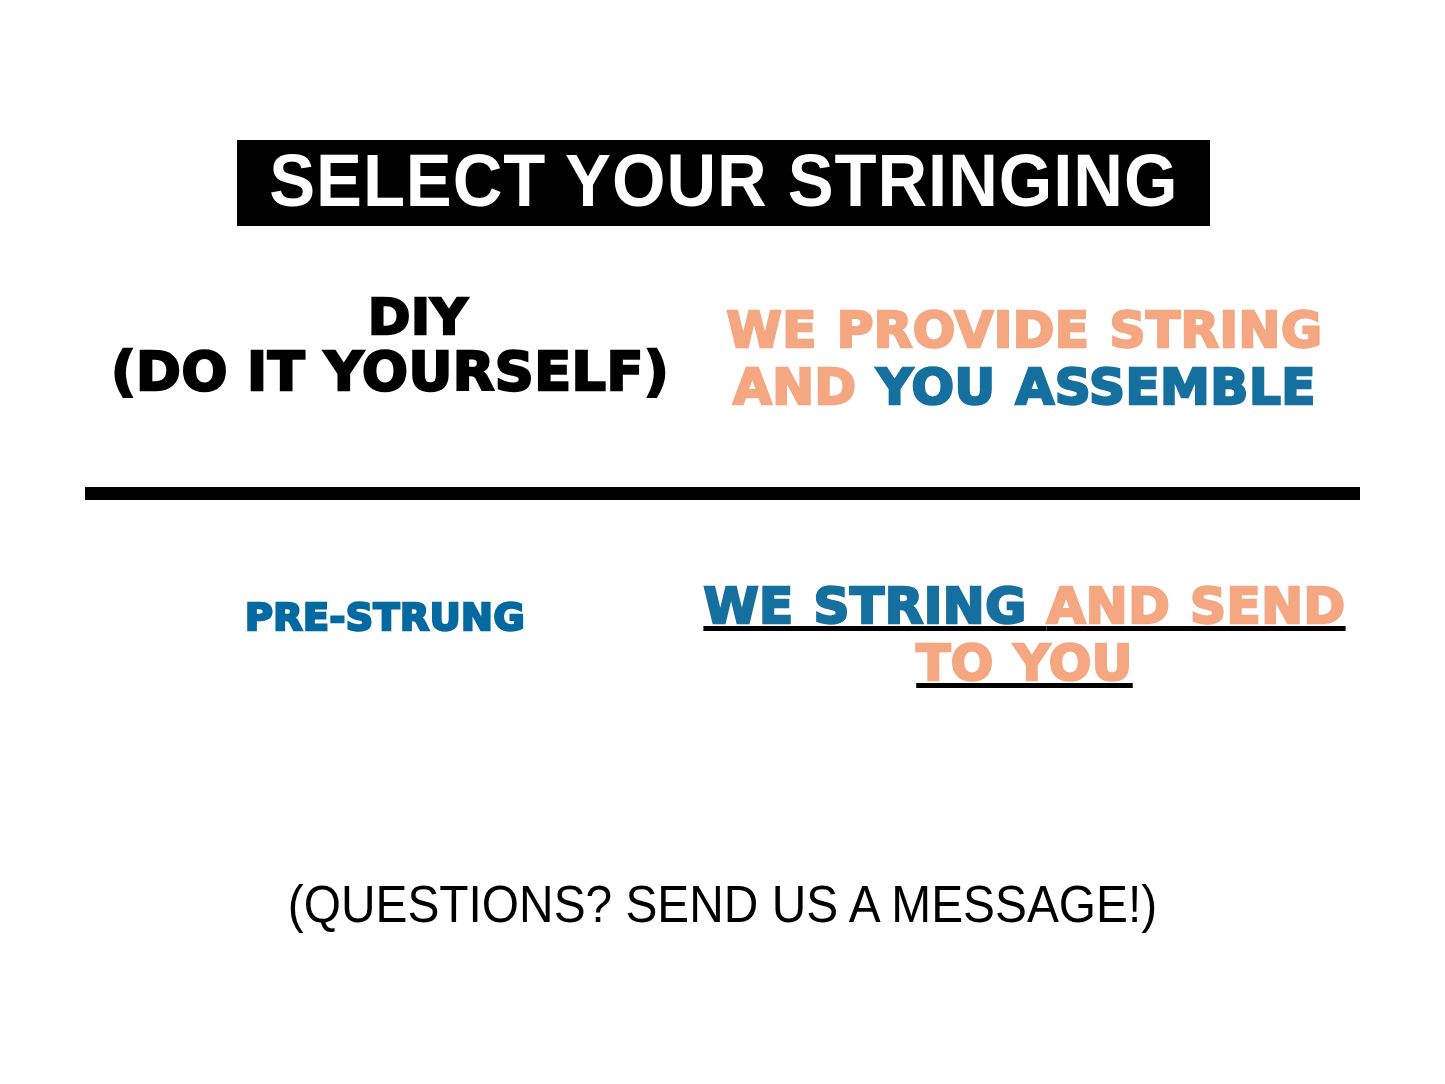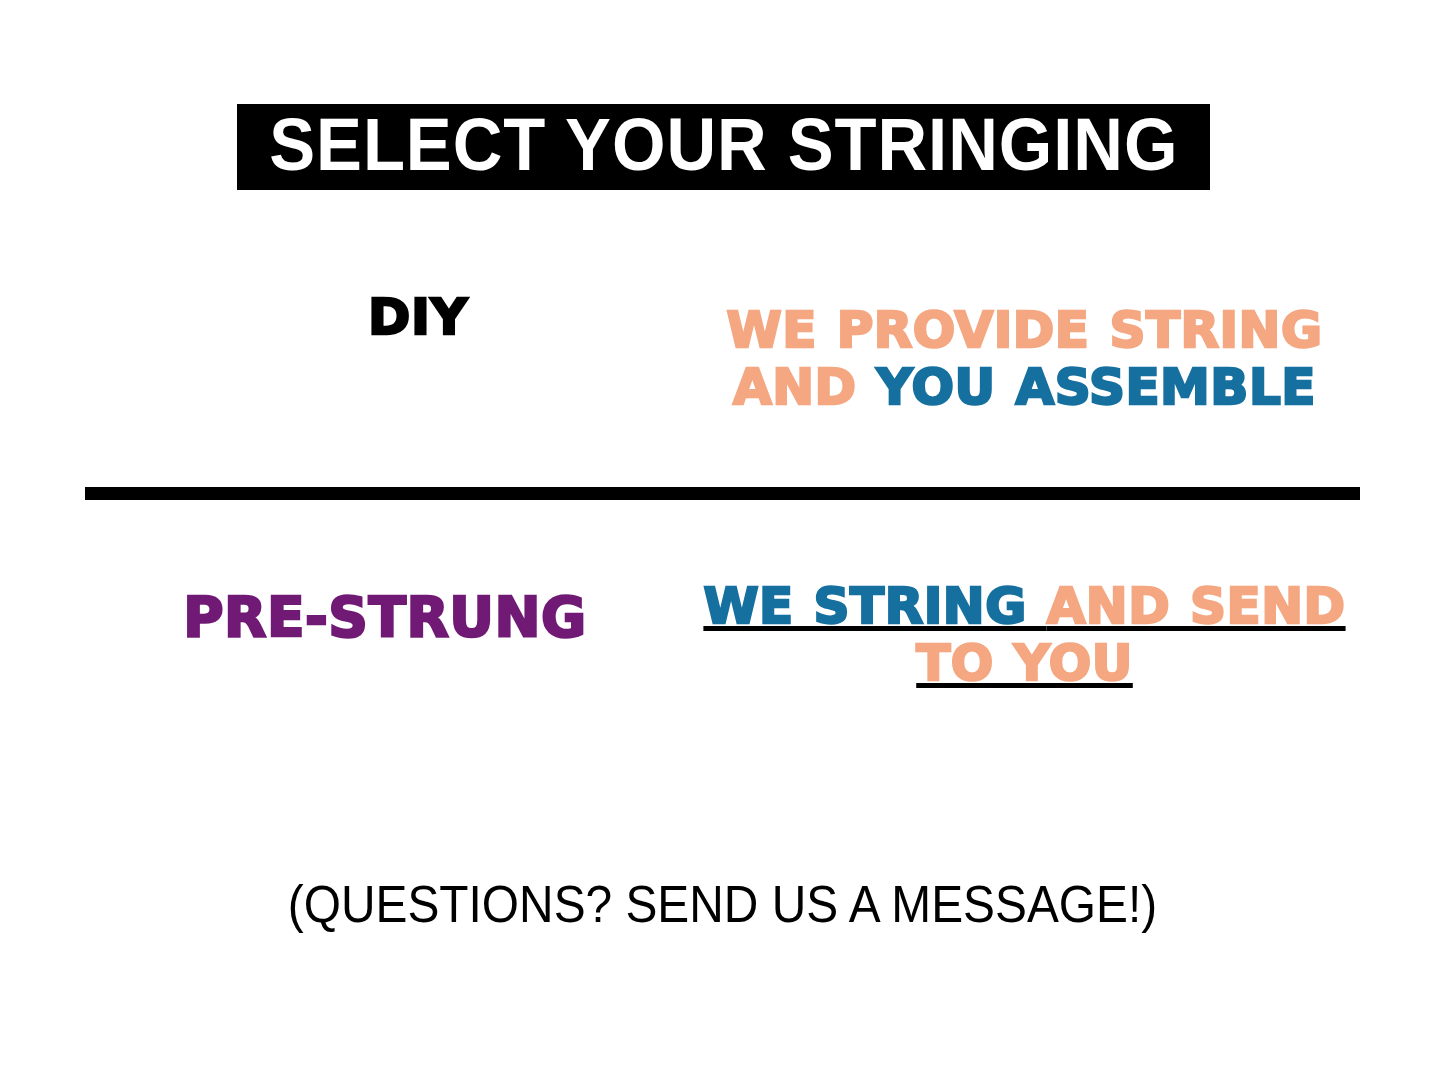--- a/index.html
+++ b/index.html
@@ -101,24 +101,24 @@
     text-align: center;
     font-size: 54px;
     line-height: 60px;
     color: #000000;
   }
 
   
   #pre-label {
     position: relative;
     top: 26px;
-    font-size: 55px;
+    font-size: 38px;
     line-height: 62px;
     text-align: center;
-    color: #701a75;
+    color: #0369a1;
     transform: translateX(-5px);
   }
 
   
   .desc {
     font-size: 50px;
     line-height: 57px;
     text-align: center;
     white-space: normal;
     word-spacing: 2px;
@@ -164,29 +164,30 @@
     line-height: 60px;
     letter-spacing: 0px;
     transform: scaleX(0.92);
     transform-origin: center center;
     white-space: nowrap;
   }
 </style>
 </head>
 <body style="background: rgb(255, 255, 255);">
 
-<div id="title-banner" style="background: rgb(0, 0, 0);">
+<div id="title-banner" style="background: rgb(0, 0, 0); margin-top: 36px;">
   <span id="title-text" style="color: rgb(255, 255, 255);">SELECT YOUR STRINGING</span>
 </div>
 
 <div id="row-diy" class="option-row">
 
   <div class="row-left">
     <div id="diy-label-wrap">
       <div id="diy-short" class="bubble">DIY</div>
+      <div id="diy-long" class="bubble">(DO IT YOURSELF)</div>
     </div>
   </div>
 
   <div class="row-right">
     <div id="desc-diy" class="desc bubble">
       <span class="ink-orange" style="color: rgb(244, 167, 129);">WE PROVIDE STRING AND </span><span class="ink-blue" style="color: rgb(22, 112, 159);">YOU ASSEMBLE</span>
     </div>
   </div>
 
 </div>

